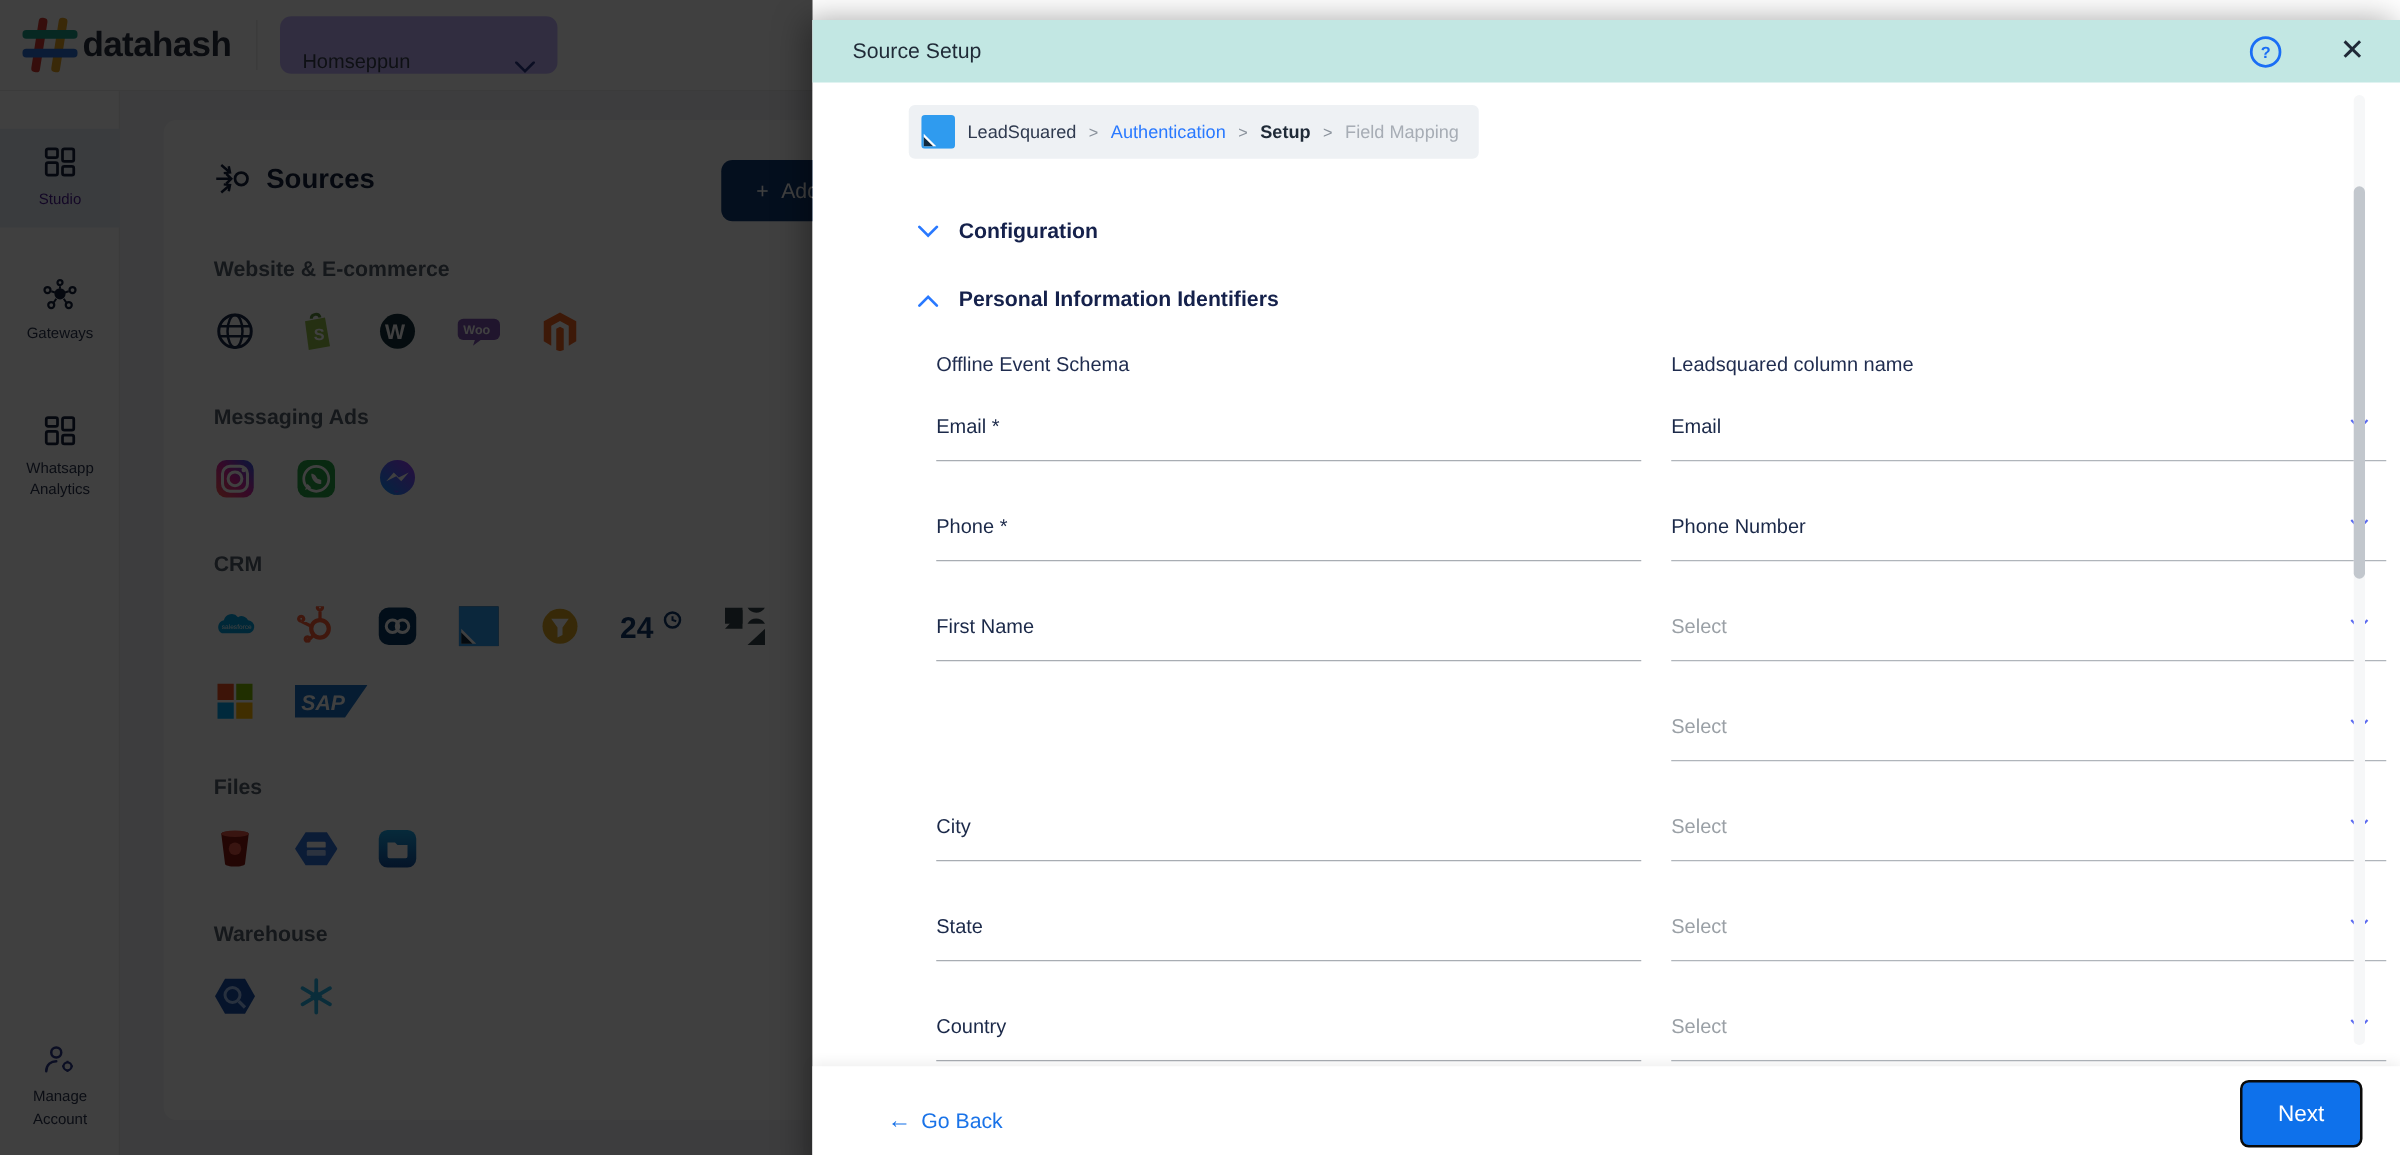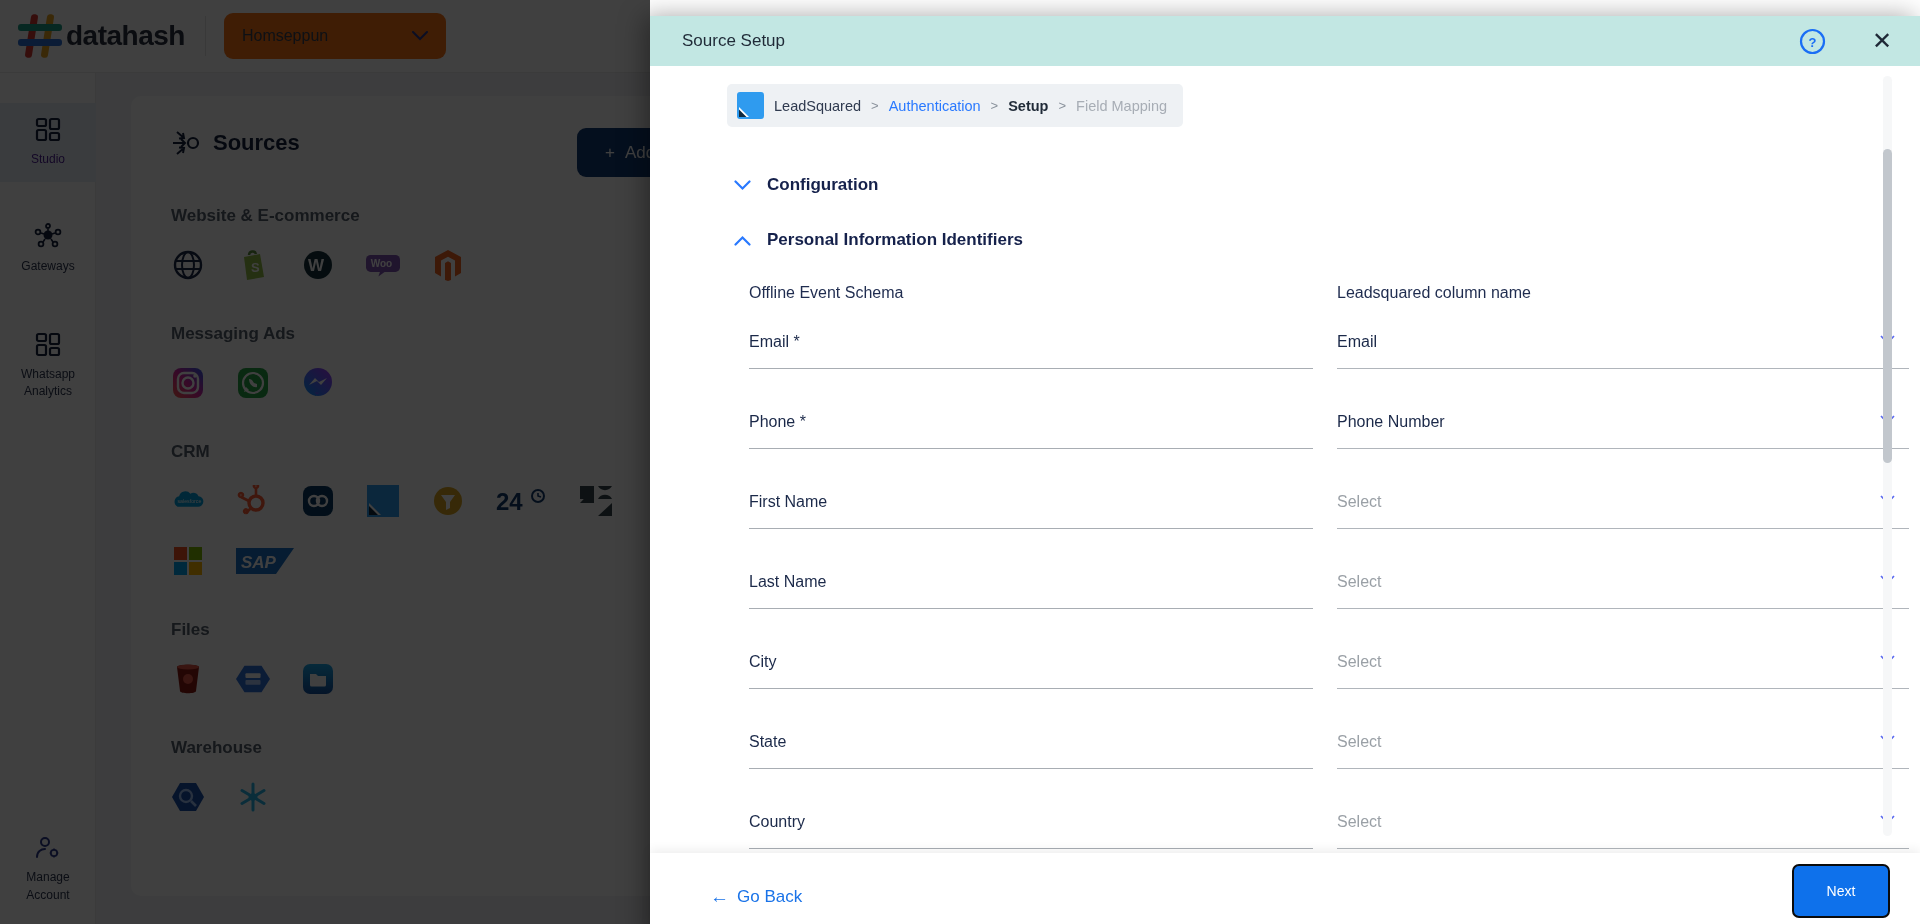--- a/index.html
+++ b/index.html
@@ -11,22 +11,22 @@
     background:#ffffff; border-bottom:1px solid #ececec; display:flex; align-items:center; z-index:1; }
   .logo { display:flex; align-items:center; margin-left:18px; }
   .hash { position:relative; width:44px; height:48px; }
   .hash span { position:absolute; border-radius:3px; }
   .hash .v1 { left:10px; top:2px; width:7px; height:44px; background:#d63a33; transform:rotate(9deg); }
   .hash .v2 { left:26px; top:2px; width:7px; height:44px; background:#e5a221; transform:rotate(9deg); }
   .hash .h1 { left:0; top:12px; width:44px; height:7px; background:#1f9e89; }
   .hash .h2 { left:0; top:27px; width:44px; height:7px; background:#2f6fd6; }
   .brand-text { font-size:28px; font-weight:800; color:#2b3040; letter-spacing:-0.5px; margin-left:4px; }
   .topbar-divider { width:1px; height:40px; background:#e3e3e3; margin-left:20px; }
-  .workspace { margin-left:18px; width:222px; height:46px; background:#f97316; border-radius:9px;
-    display:flex; align-items:center; padding:0 18px; cursor:pointer; }
+  .workspace { margin-left:18px; width:222px; height:46px; background:#c4b5fd; border-radius:9px;
+    display:flex; align-items:flex-end; padding:0 18px; cursor:pointer; }
   .workspace .ws-label { font-size:16px; color:#3a4252; flex:1; }
   .sidebar { position:absolute; left:0; top:73px; width:96px; height:851px; background:#ffffff;
     border-right:1px solid #ececec; z-index:1; }
   .side-item { width:96px; padding:14px 4px; display:flex; flex-direction:column; align-items:center;
     gap:8px; cursor:pointer; }
   .side-item .lbl { font-size:12px; color:#2c3650; text-align:center; line-height:1.45; }
   .side-item.active { background:#e7edf8; }
   .side-item.active .lbl { color:#4c1d95; }
   .side-item.bottom { position:absolute; bottom:6px; left:0; }
   .main { position:absolute; left:96px; top:73px; width:1824px; height:851px; background:#f2f4f7; z-index:1; }
@@ -88,21 +88,21 @@
 
   .scroll-track { position:absolute; right:28px; top:60px; width:9px; height:760px; background:#f6f7f8; border-radius:5px; }
   .scroll-thumb { position:absolute; right:0; top:73px; width:9px; height:314px; background:#c2c7cd; border-radius:5px; cursor:pointer; }
 
   .modal-footer { position:absolute; left:0; bottom:0; width:100%; height:87px; background:#ffffff;
     box-shadow:0 -3px 10px rgba(0,0,0,0.07); display:flex; align-items:center; z-index:5; }
   .go-back { display:flex; align-items:center; gap:8px; margin-left:60px; background:none; border:none;
     color:#1a73e8; font-size:17px; cursor:pointer; font-family:"Liberation Sans", sans-serif; }
   .back-arrow { font-size:19px; color:#1a73e8; }
   .next-btn { position:absolute; right:30px; top:11px; width:98px; height:54px; background:#0e71eb;
-    color:#ffffff; font-size:14px; border:2.5px solid #0b0b0b; border-radius:7px; cursor:pointer;
+    color:#ffffff; font-size:18px; border:2.5px solid #0b0b0b; border-radius:7px; cursor:pointer;
     font-family:"Liberation Sans", sans-serif; }
 
   svg { display:block; }
 </style>
 </head>
 <body>
 
 <div class="topbar">
   <div class="logo">
     <div class="hash">
@@ -470,24 +470,20 @@
         <div class="cell right">
           <span class="cell-value placeholder">Select</span>
           <div class="underline"></div>
           <svg class="dd-chevron" width="15" height="10" viewBox="0 0 15 10">
               <path d="M1 1 L7.5 8 L14 1" fill="none" stroke="#5b6af0" stroke-width="1.7"></path>
             </svg>
         </div>
       </div>
 
       <div class="form-row">
-        <div class="cell left">
-          <span class="cell-label">Last Name</span>
-          <div class="underline"></div>
-        </div>
         <div class="cell right">
           <span class="cell-value placeholder">Select</span>
           <div class="underline"></div>
           <svg class="dd-chevron" width="15" height="10" viewBox="0 0 15 10">
               <path d="M1 1 L7.5 8 L14 1" fill="none" stroke="#5b6af0" stroke-width="1.7"></path>
             </svg>
         </div>
       </div>
 
       <div class="form-row">

